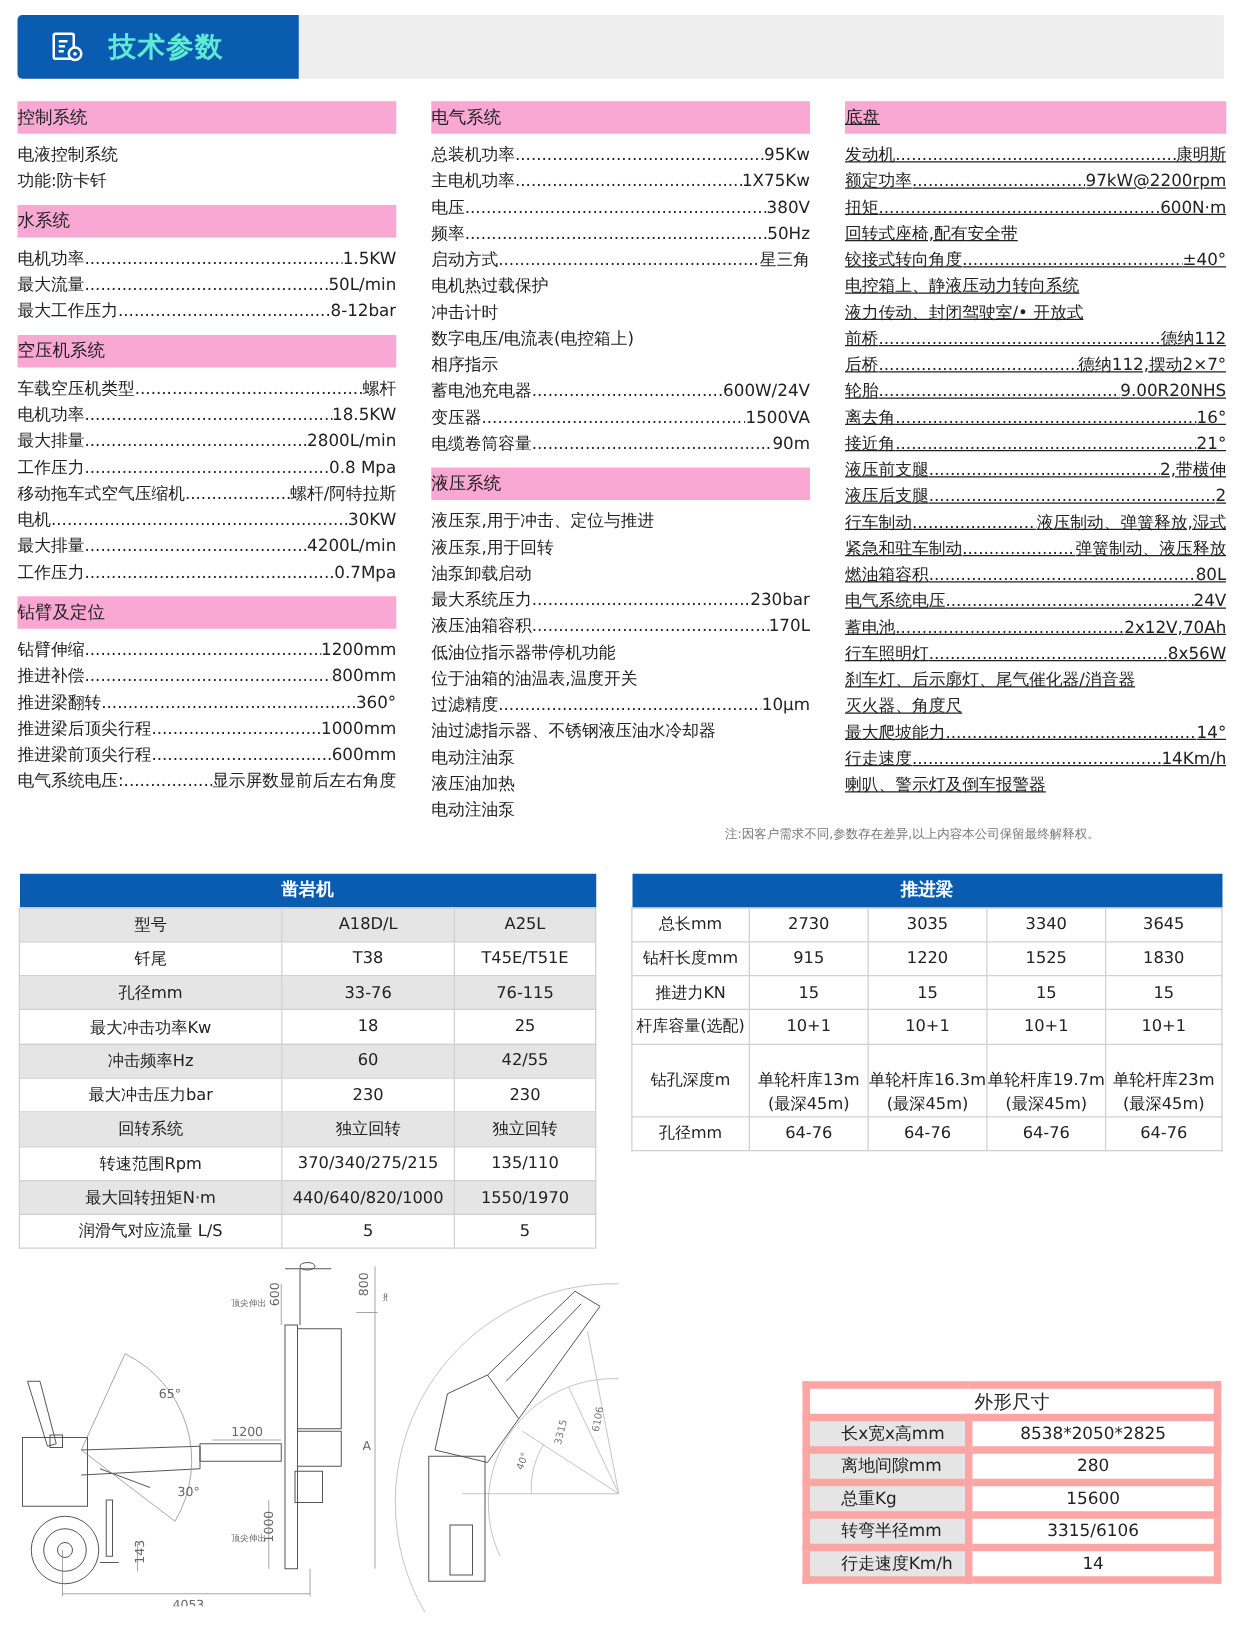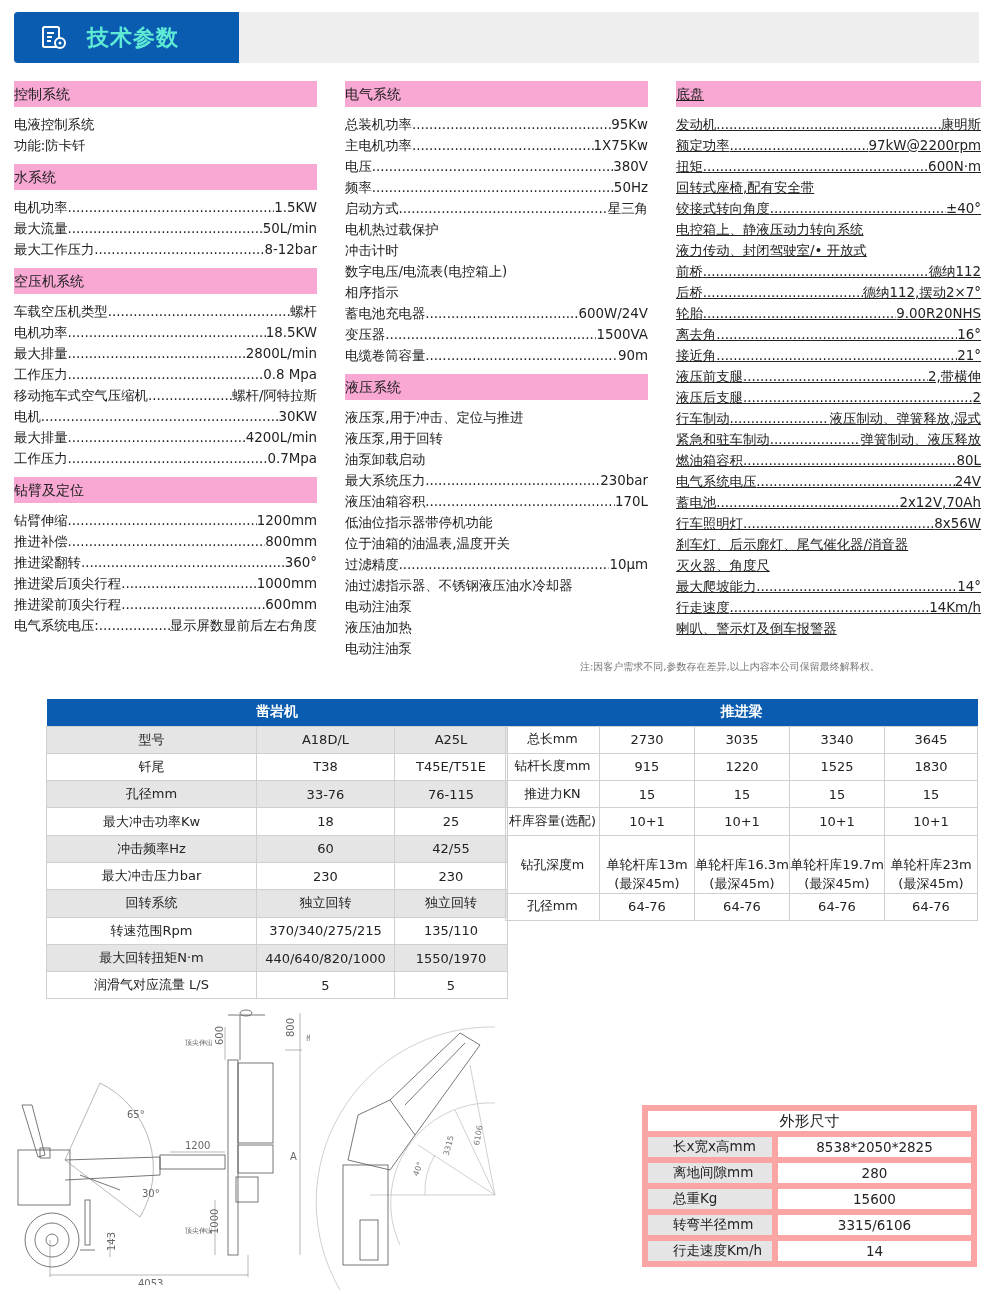--- a/index.html
+++ b/index.html
@@ -24,21 +24,21 @@
   .row .dots::before { content: "........................................................................................................................................"; letter-spacing: 0px; }
   .row .v { flex: 0 0 auto; }
   .gap { height: 8px; }
 
   .note { position: absolute; left: 580px; top: 660px; font-size: 10px; color: #777; white-space: nowrap; }
 
   
   table { border-collapse: collapse; position: absolute; font-size: 13px; color: #222; }
   td, th { text-align: center; font-weight: normal; border: 1px solid #d0d0d0; }
   .tbl-title { background: #0a5cb0; color: #fff; font-weight: bold; font-size: 14px; height: 27px; border: none; }
-  .t1 { left: 15px; top: 699px; width: 462px; margin-left: 31px; }
+  .t1 { left: 15px; top: 699px; width: 462px; }
   .t1 td { height: 27.3px; }
   .t1 tr.g td { background: #e5e5e5; }
   .t2 { left: 505px; top: 699px; width: 473px; }
   .t2 td { height: 27.3px; }
   .t2 td.multi { height: 55px; vertical-align: top; padding-top: 19px; line-height: 19px; }
   .t2 td.lbl { font-size: 12.8px; }
   .t3 { left: 642px; top: 1105px; width: 335px; font-size: 13.5px; }
   .t3 td { height: 26px; border: 6px solid #fca5a5; }
   .t3 td.lbl { background: #e5e5e5; text-align: left; padding-left: 25px; }
   .t3 .t3-title { font-size: 15px; background: #fff; }

